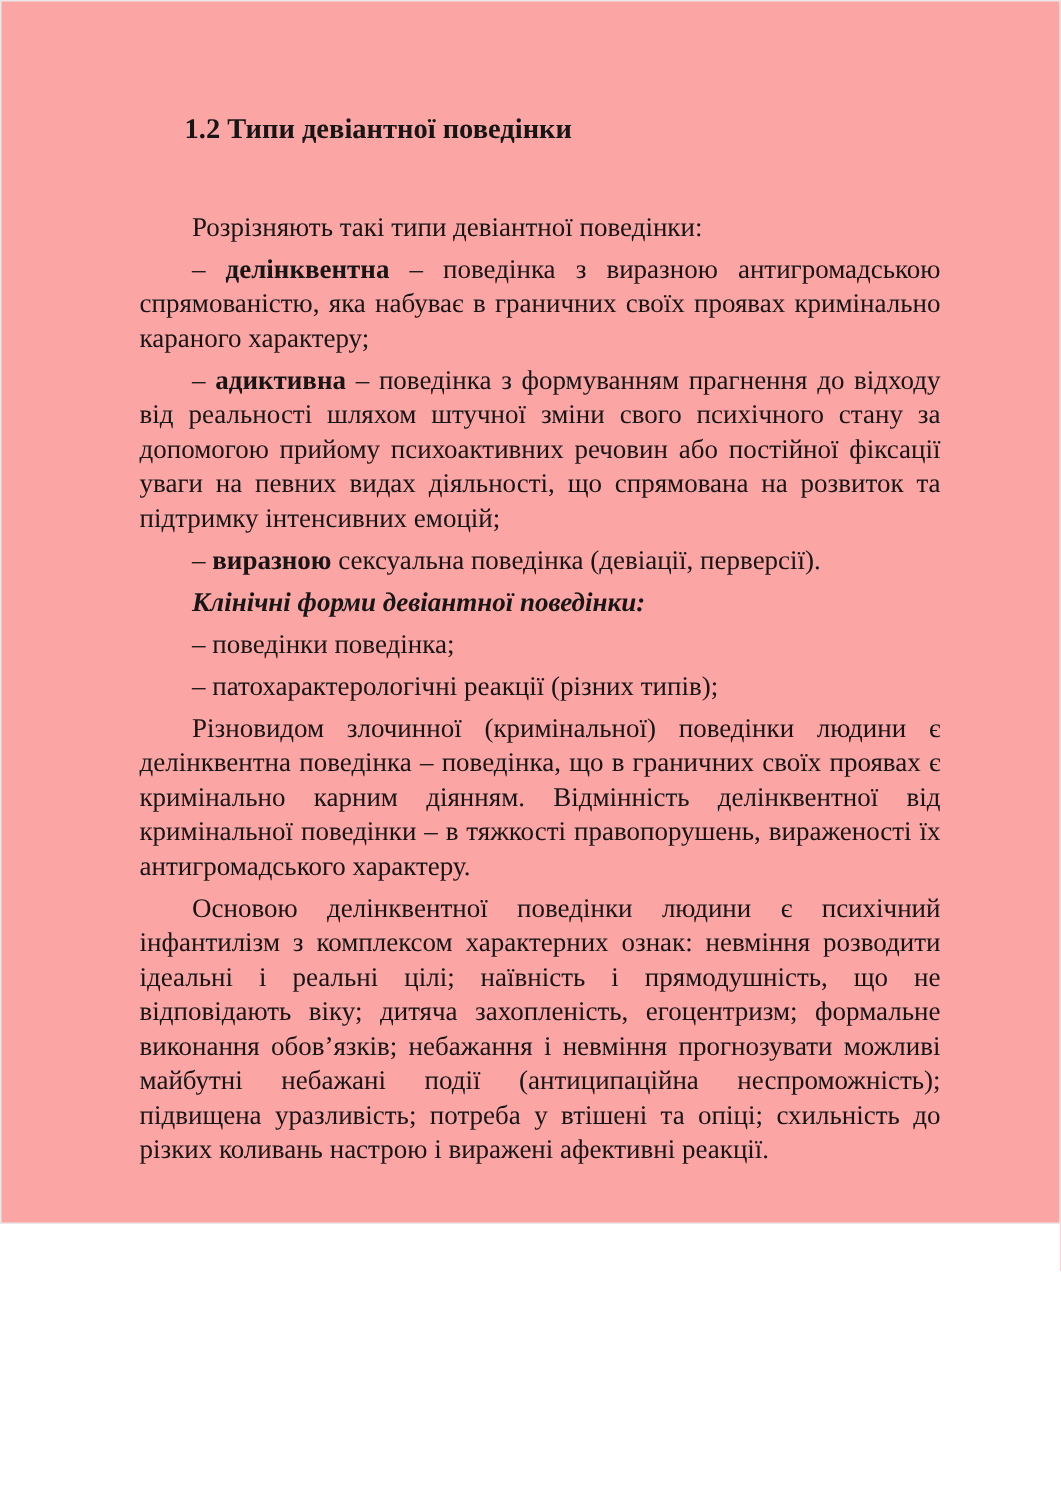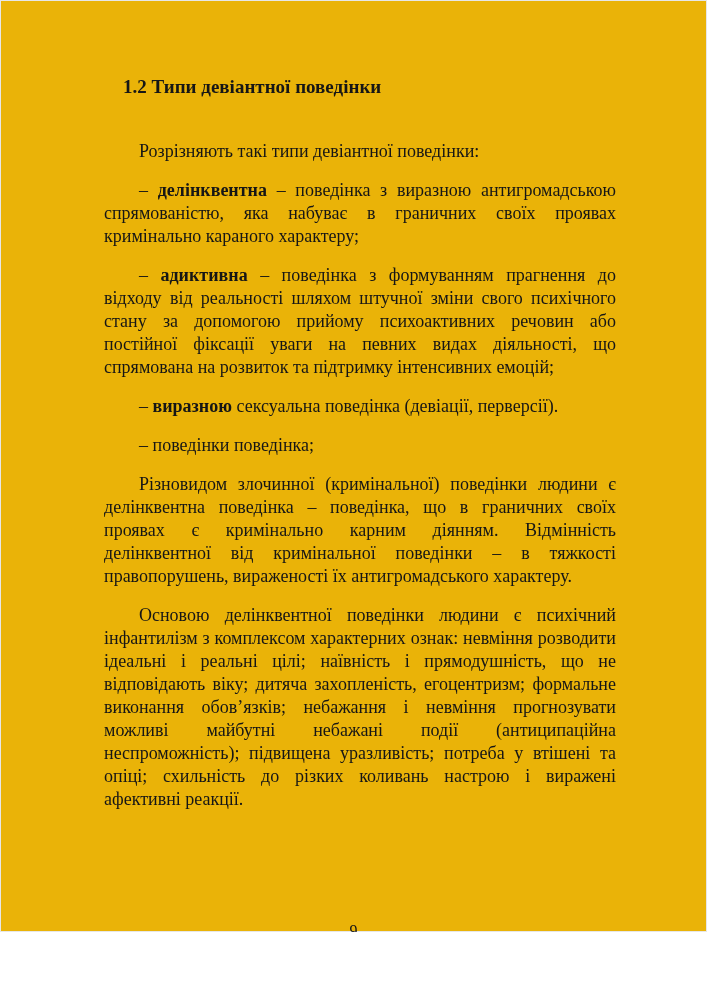--- a/index.html
+++ b/index.html
@@ -1,38 +1,38 @@
 <!DOCTYPE html>
 <html lang="uk"><head>
 <meta charset="utf-8">
 <style>
   html, body { margin: 0; padding: 0; background: #ffffff; }
   .page {
     position: relative;
     width: 707px;
-    height: 932px;
+    height: 816px;
     box-sizing: border-box;
-    background: #eab308;
+    background: #fca5a5;
     box-shadow: inset 0 0 0 1px #e7e7e7;
     padding: 76px 75px 0 88px;
     font-family: "Liberation Serif", "DejaVu Serif", serif;
     font-size: 18px;
     line-height: 23px;
     color: #161616;
     overflow: hidden;
   }
   .title {
     font-size: 19px;
     font-weight: bold;
     margin: 0 0 42px 0;
     text-indent: 35px;
     line-height: 22px;
   }
   p.body {
-    margin: 16px;
+    margin: 5px;
     text-align: justify;
     text-indent: 35px;
   }
   .term { font-weight: bold; }
   .heading-bi { font-weight: bold; font-style: italic; }
   .page-number {
     position: absolute;
     left: 0;
     right: 0;
     top: 921px;
@@ -50,22 +50,24 @@
 
   <p class="body">Розрізняють такі типи девіантної поведінки:</p>
 
   <p class="body"><span>– </span><span class="term">делінквентна</span><span> – поведінка з виразною антигромадською спрямованістю, яка набуває в граничних своїх проявах кримінально караного характеру;</span></p>
 
   <p class="body"><span>– </span><span class="term">адиктивна</span><span> – поведінка з формуванням прагнення до відходу від реальності шляхом штучної зміни свого психічного стану за допомогою прийому психоактивних речовин або постійної фіксації уваги на певних видах діяльності, що спрямована на розвиток та підтримку інтенсивних емоцій;</span></p>
 
 
   <p class="body"><span>– </span><span class="term">виразною</span><span> сексуальна поведінка (девіації, перверсії).</span></p>
 
+  <p class="body heading-bi">Клінічні форми девіантної поведінки:</p>
 
   <p class="body">– поведінки поведінка;</p>
+  <p class="body">– патохарактерологічні реакції (різних типів);</p>
 
 
   <p class="body">Різновидом злочинної (кримінальної) поведінки людини є делінквентна поведінка – поведінка, що в граничних своїх проявах є кримінально карним діянням. Відмінність делінквентної від кримінальної поведінки – в тяжкості правопорушень, вираженості їх антигромадського характеру.</p>
   <p class="body">Основою делінквентної поведінки людини є психічний інфантилізм з комплексом характерних ознак: невміння розводити ідеальні і реальні цілі; наївність і прямодушність, що не відповідають віку; дитяча захопленість, егоцентризм; формальне виконання обов’язків; небажання і невміння прогнозувати можливі майбутні небажані події (антиципаційна неспроможність); підвищена уразливість; потреба у втішені та опіці; схильність до різких коливань настрою і виражені афективні реакції.</p>
 
   <div class="page-number">9</div>
 
 </div>
 
 </body></html>

